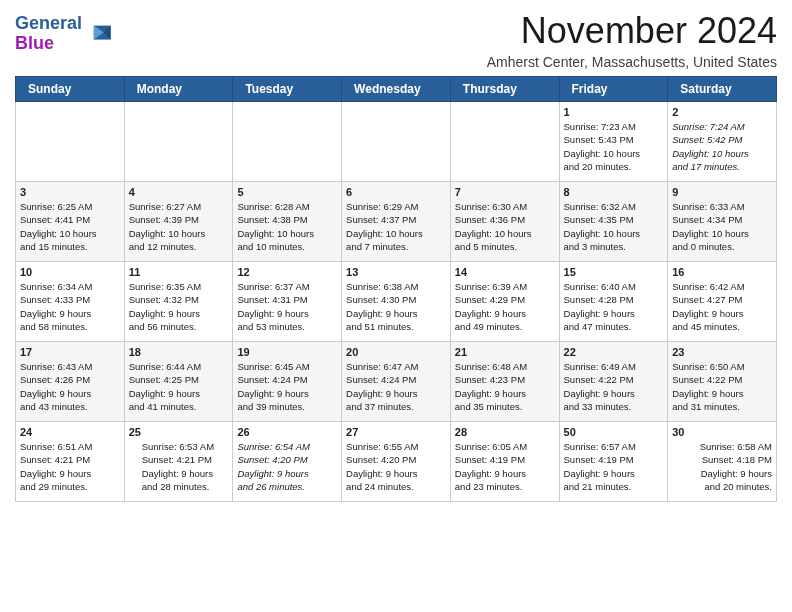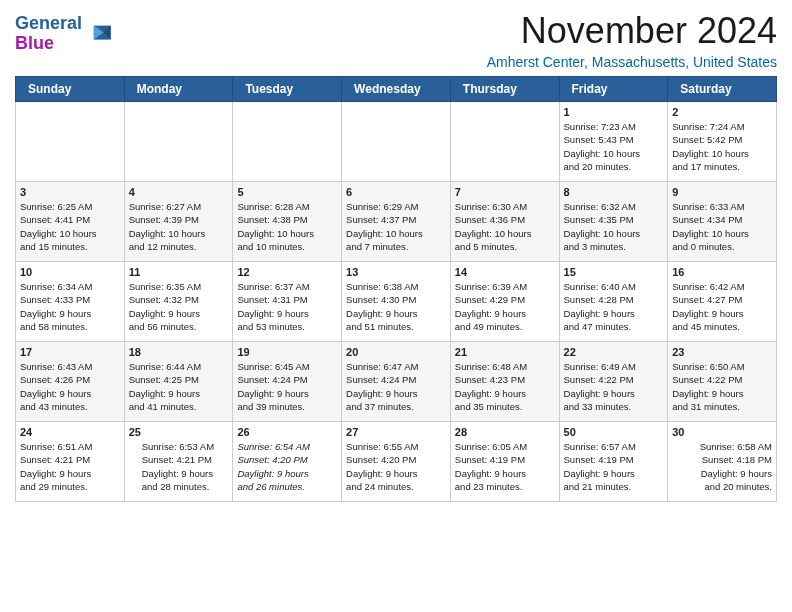--- a/index.html
+++ b/index.html
@@ -39,21 +39,21 @@
     .title-block {
       text-align: right;
     }
     .month-title {
       font-size: 36px;
       font-weight: normal;
       color: #1a1a1a;
     }
     .location {
       font-size: 14px;
-      color: #0369a1;
+      color: #404040;
       margin-top: 2px;
     }
     table {
       width: 100%;
       border-collapse: collapse;
       margin-top: 6px;
     }
     thead th {
       background-color: #2a6099;
       color: #fff;
@@ -136,21 +136,21 @@
         <td class="empty-cell"></td>
         <td>
           <span class="day-num">1</span>
           <div class="day-info" style="white-space: pre-line;">Sunrise: 7:23 AM
 Sunset: 5:43 PM
 Daylight: 10 hours
 and 20 minutes.</div>
         </td>
         <td>
           <span class="day-num">2</span>
-          <div class="day-info" style="white-space: pre-line;">Sunrise: 7:24 AM
+          <div class="day-info" style="white-space: pre-line; font-style: italic;">Sunrise: 7:24 AM
 Sunset: 5:42 PM
 Daylight: 10 hours
 and 17 minutes.</div>
         </td>
       </tr>
       <tr>
         <td>
           <span class="day-num">3</span>
           <div class="day-info" style="white-space: pre-line;">Sunrise: 6:25 AM
 Sunset: 4:41 PM

